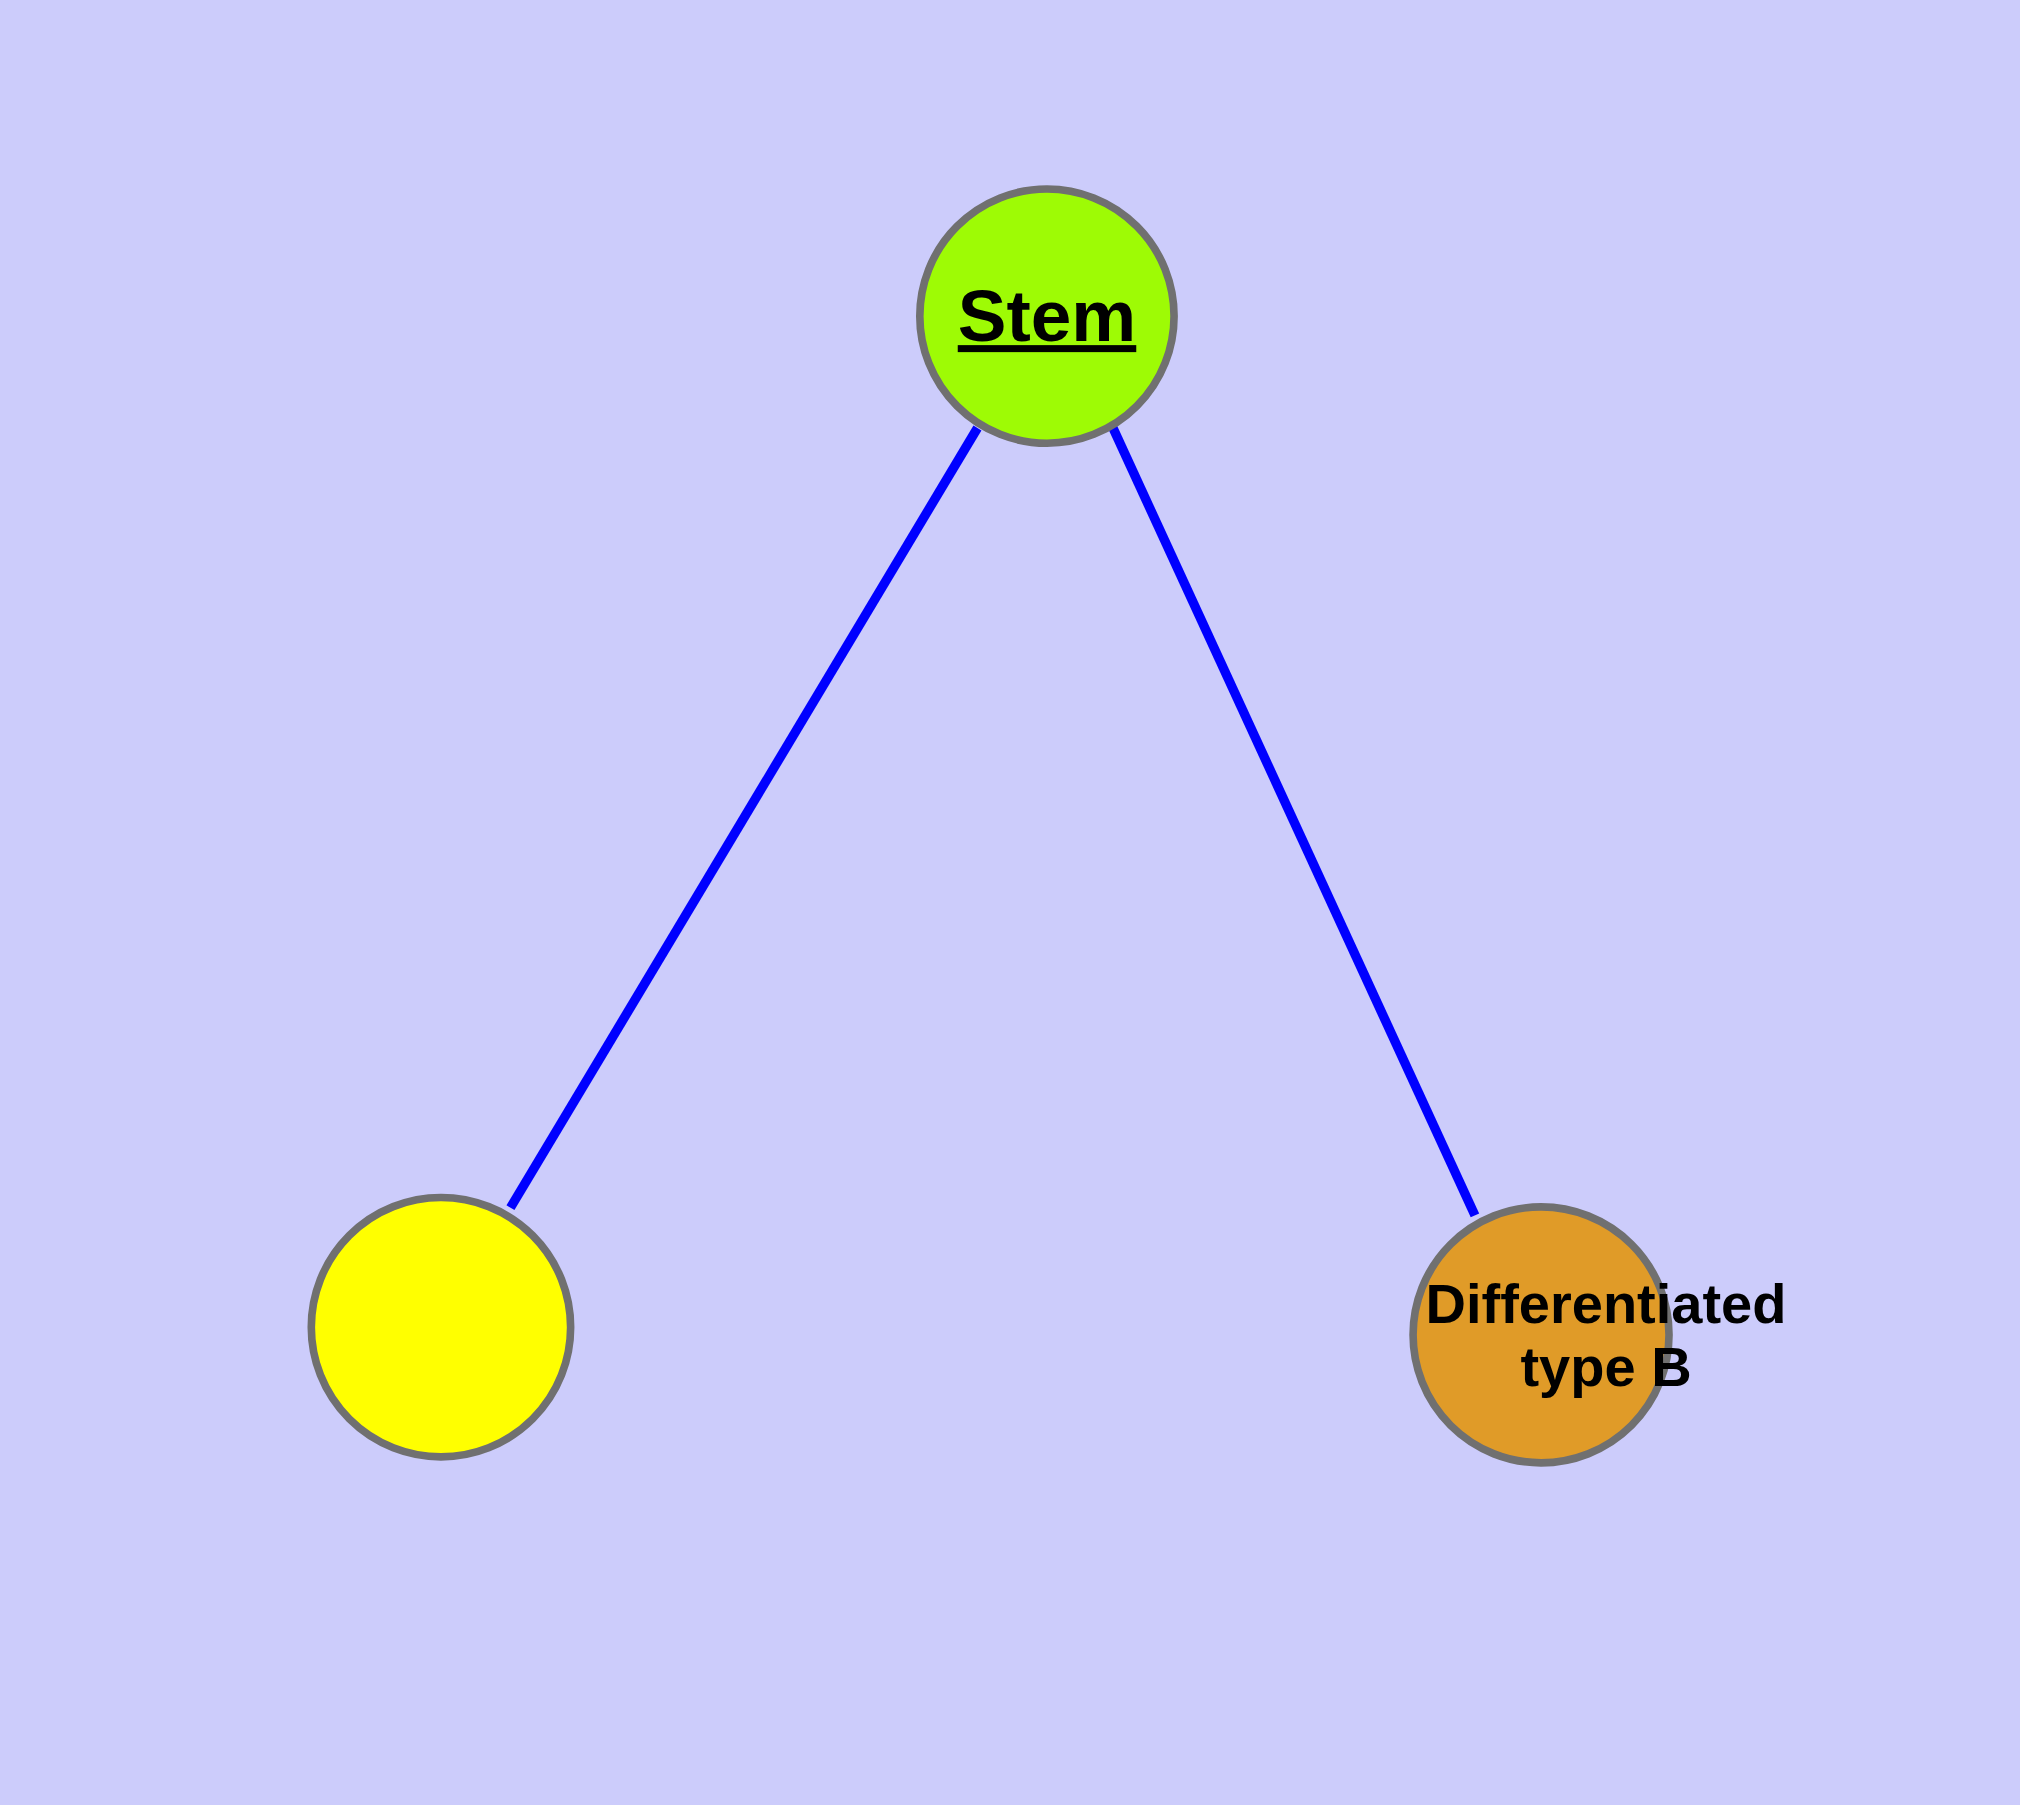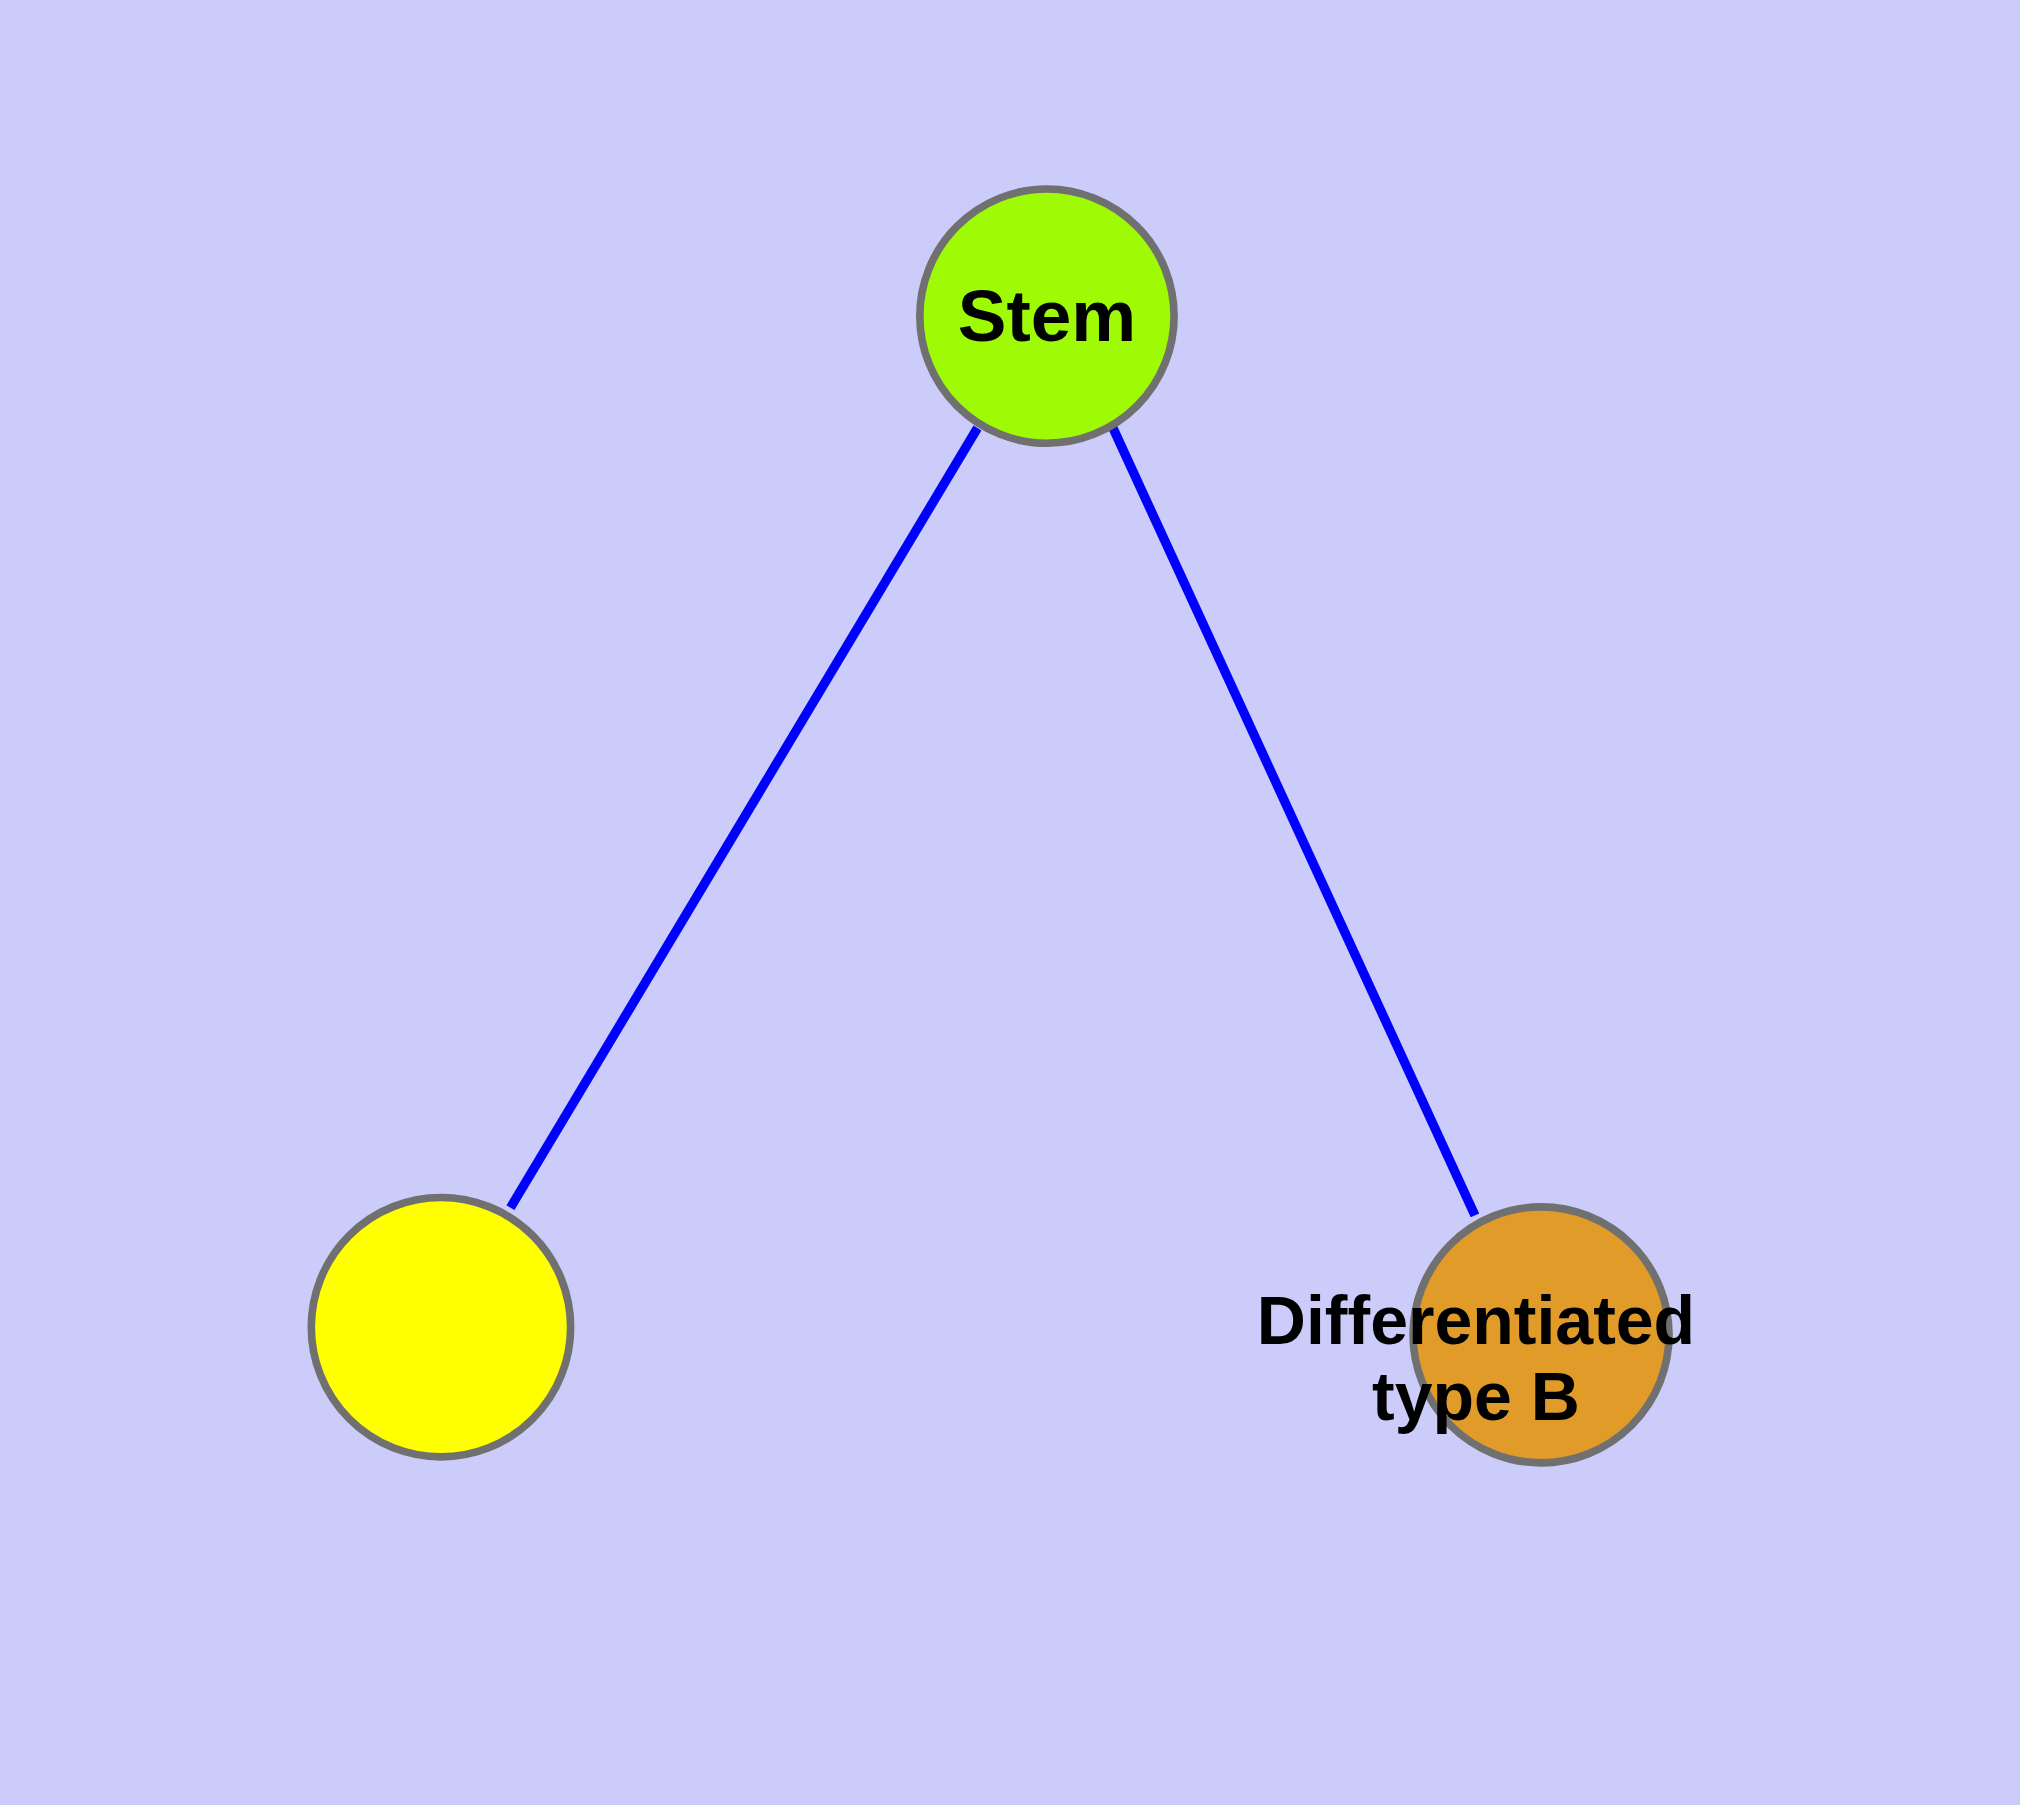--- a/index.html
+++ b/index.html
@@ -47,33 +47,33 @@
     line-height: 1.12;
     white-space: pre;
     pointer-events: none;
     font-family: "Liberation Sans", sans-serif;
   }
   #label-stem {
     font-size: 73px;
     left: 1047px;
     top: 316px;
     transform: translate(-50%, -50%);
+    text-decoration: underline;
   }
   #label-diff-a {
     font-size: 76px;
     left: 419px;
     top: 1328px;
     transform: translate(-50%, -50%);
   }
   #label-diff-b {
-    font-size: 68px;
-    left: 1476px;
+    font-size: 56px;
+    left: 1606px;
     top: 1336px;
     transform: translate(-50%, -50%);
-    margin-top: 22px;
   }
 </style>
 </head>
 <body>
 
 <div id="canvas">
 
   <div id="plot-bg"></div>
 
   <svg id="graph-svg" viewBox="0 0 2384 2138">

